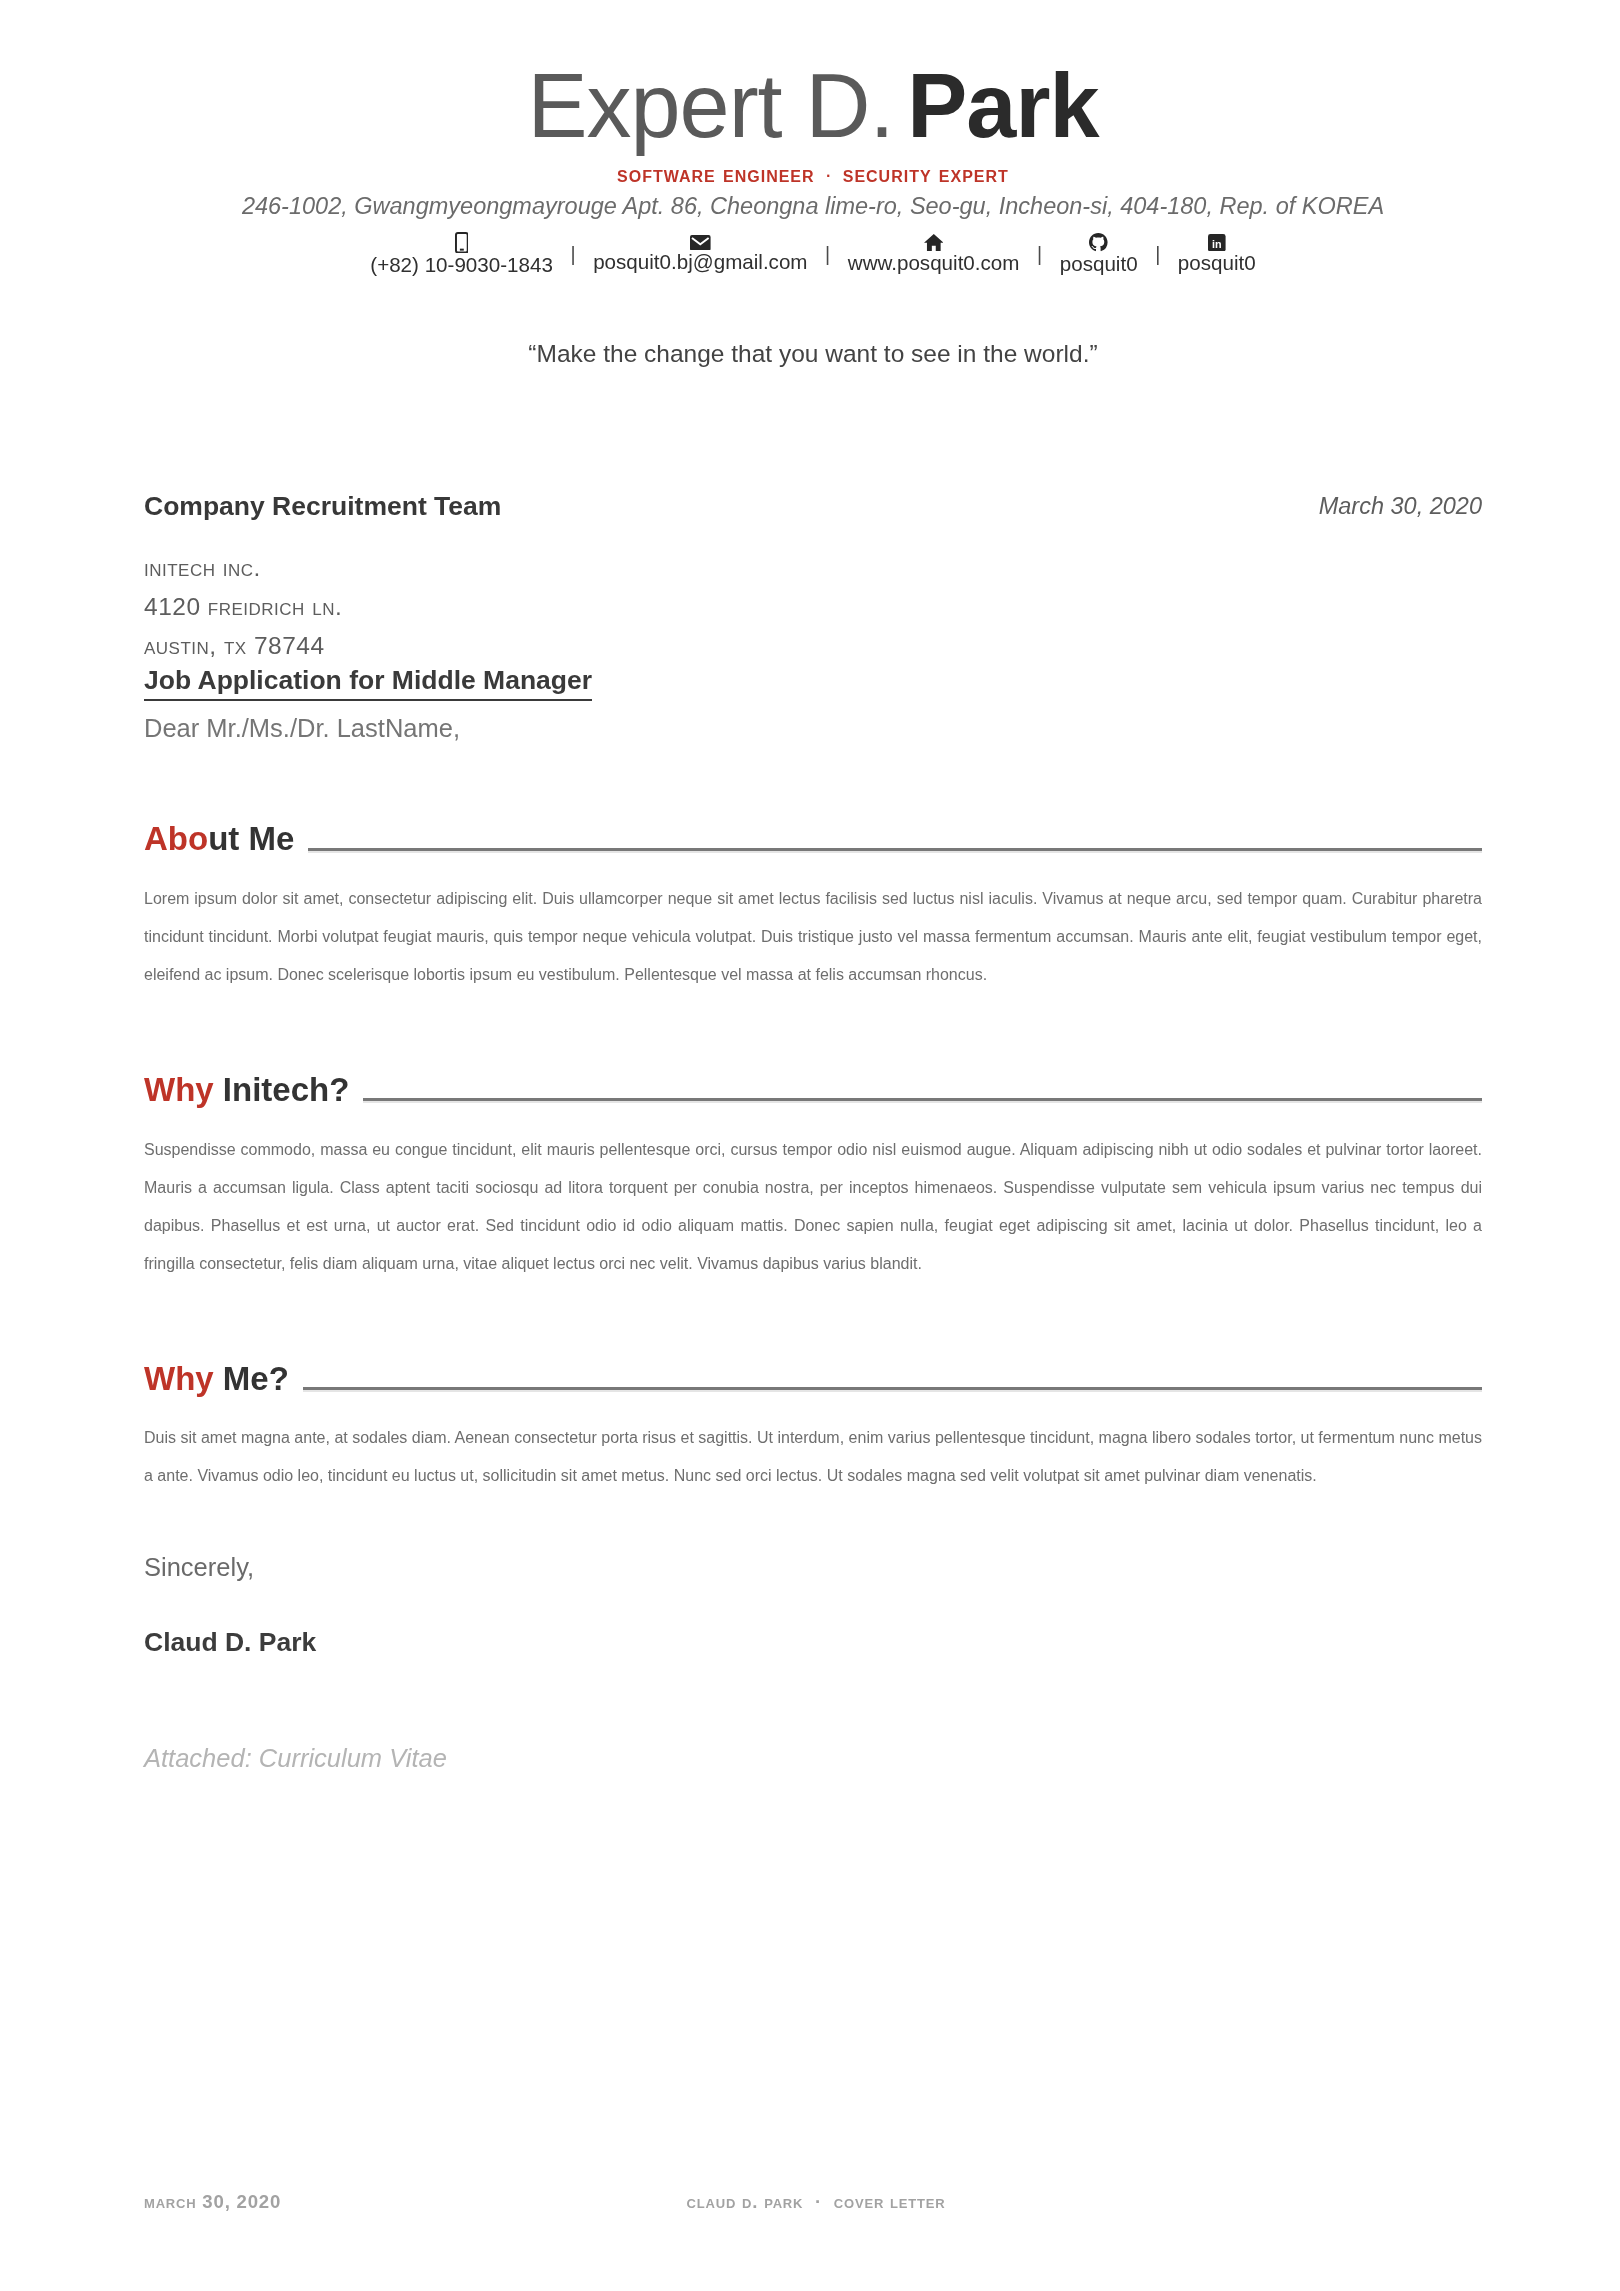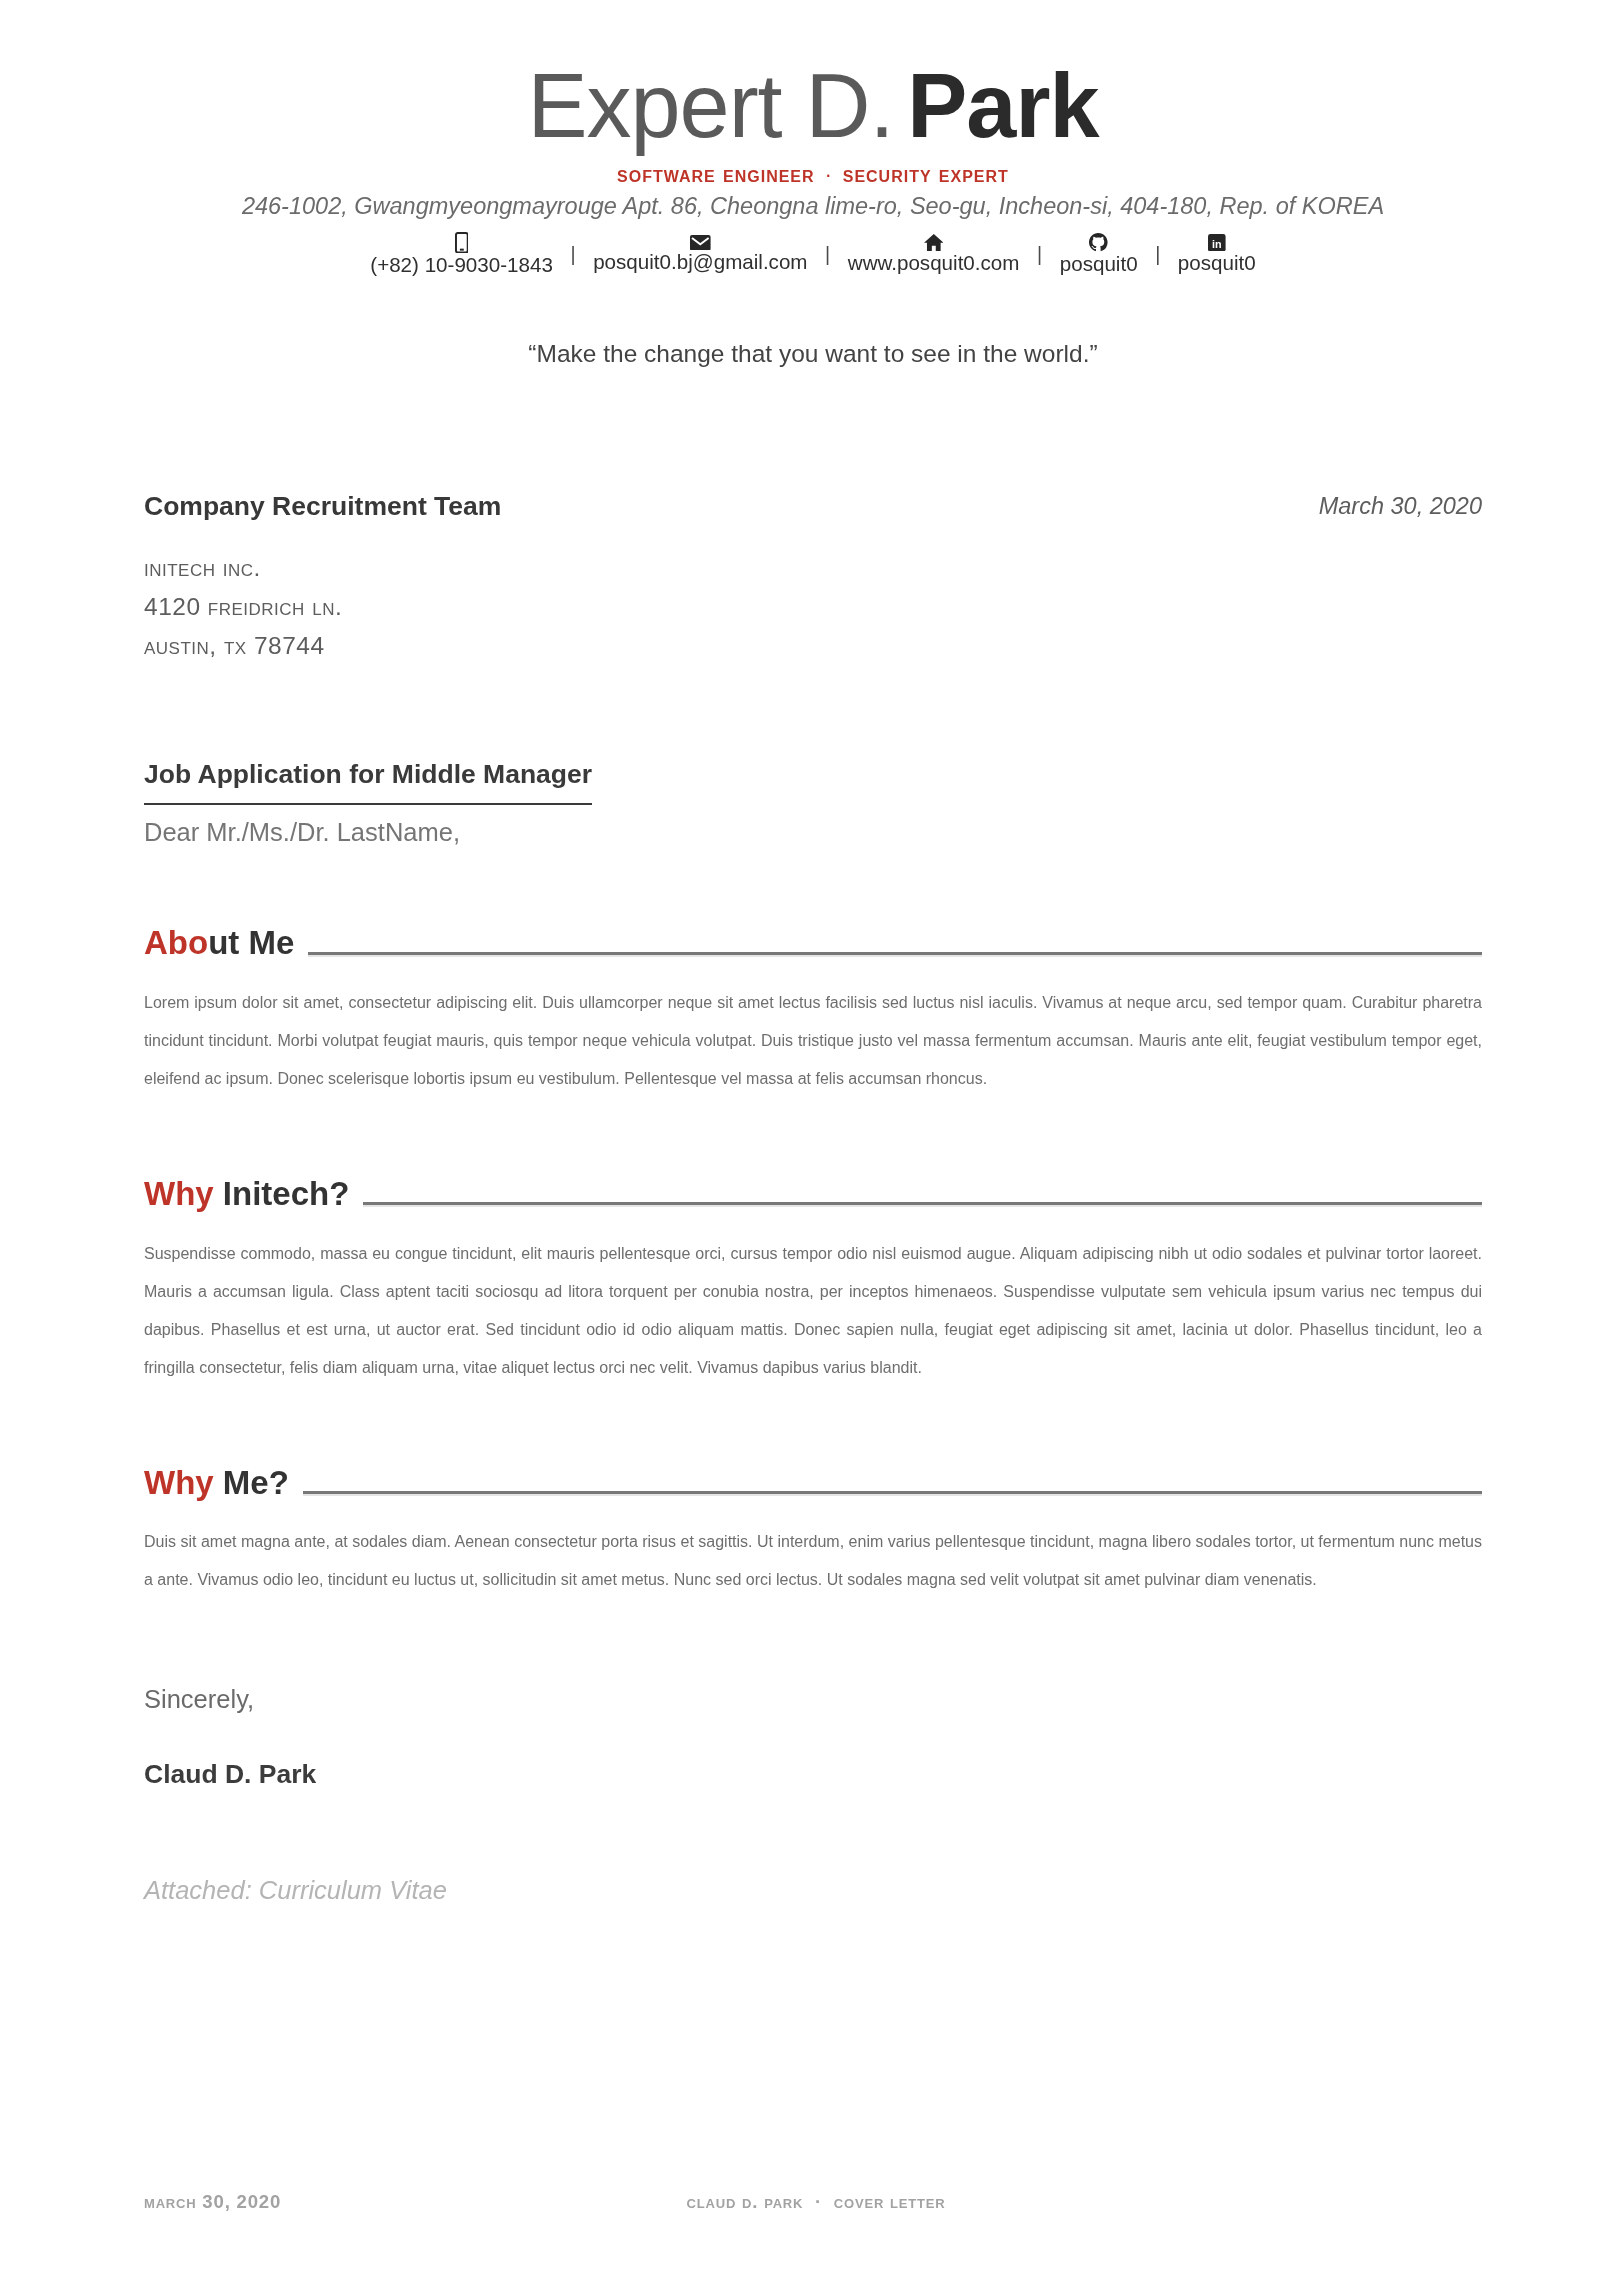--- a/index.html
+++ b/index.html
@@ -76,25 +76,24 @@
   .recipient-address{
     margin-top:25.5px;
     font-variant:small-caps;
     text-transform:lowercase;
     font-size:24.5px;
     line-height:39px;
     color:var(--mid-gray);
     letter-spacing:0.5px;
   }
   .subject{
-    margin-top:94px;
     font-size:26.5px;font-weight:700;color:#3a3a3a;
     display:inline-block;
     border-bottom:2px solid #3a3a3a;
-    padding-bottom:13px;
+    padding-bottom:3px;
   }
   .salutation{
     margin-top:13.7px;
     font-size:25.5px;color:#757575;
   }
   
   .section{margin-top:77px;}
   .section-head{
     display:flex;align-items:flex-end;
   }
@@ -110,21 +109,21 @@
   }
   .section-body{
     margin-top:21.6px;
     font-size:16px;
     line-height:38px;
     text-align:justify;
     color:var(--body-gray);
     hyphens:auto;
   }
   
-  .closing{margin-top:86px;font-size:25.5px;color:#6a6a6a;}
+  .closing{margin-top:58px;font-size:25.5px;color:#6a6a6a;}
   .signature{margin-top:45px;font-size:26.5px;font-weight:700;color:#3c3c3c;}
   .attachment{margin-top:86px;font-style:italic;font-size:25.5px;color:var(--light-gray);}
   
   .footer{
     position:absolute;left:0;right:0;top:2191px;height:29px;
   }
   .footer .foot-left{
     position:absolute;left:144px;
     font-variant:small-caps;text-transform:lowercase;
     font-size:18.6px;font-weight:600;letter-spacing:0.8px;

